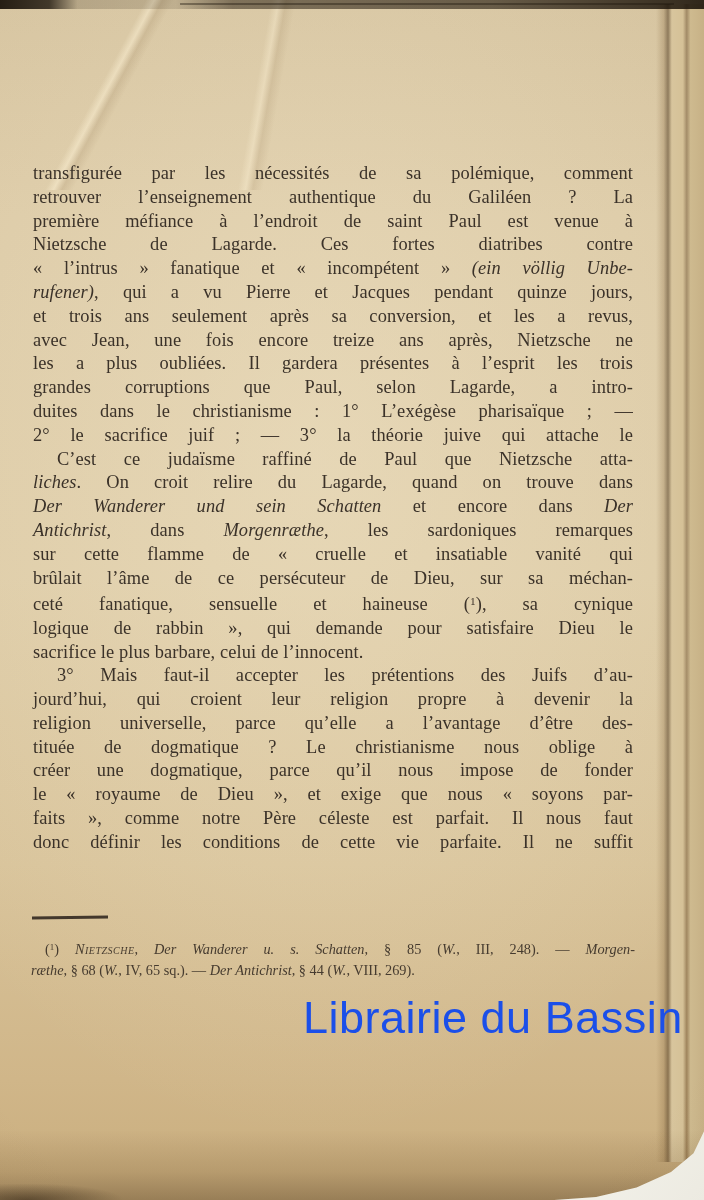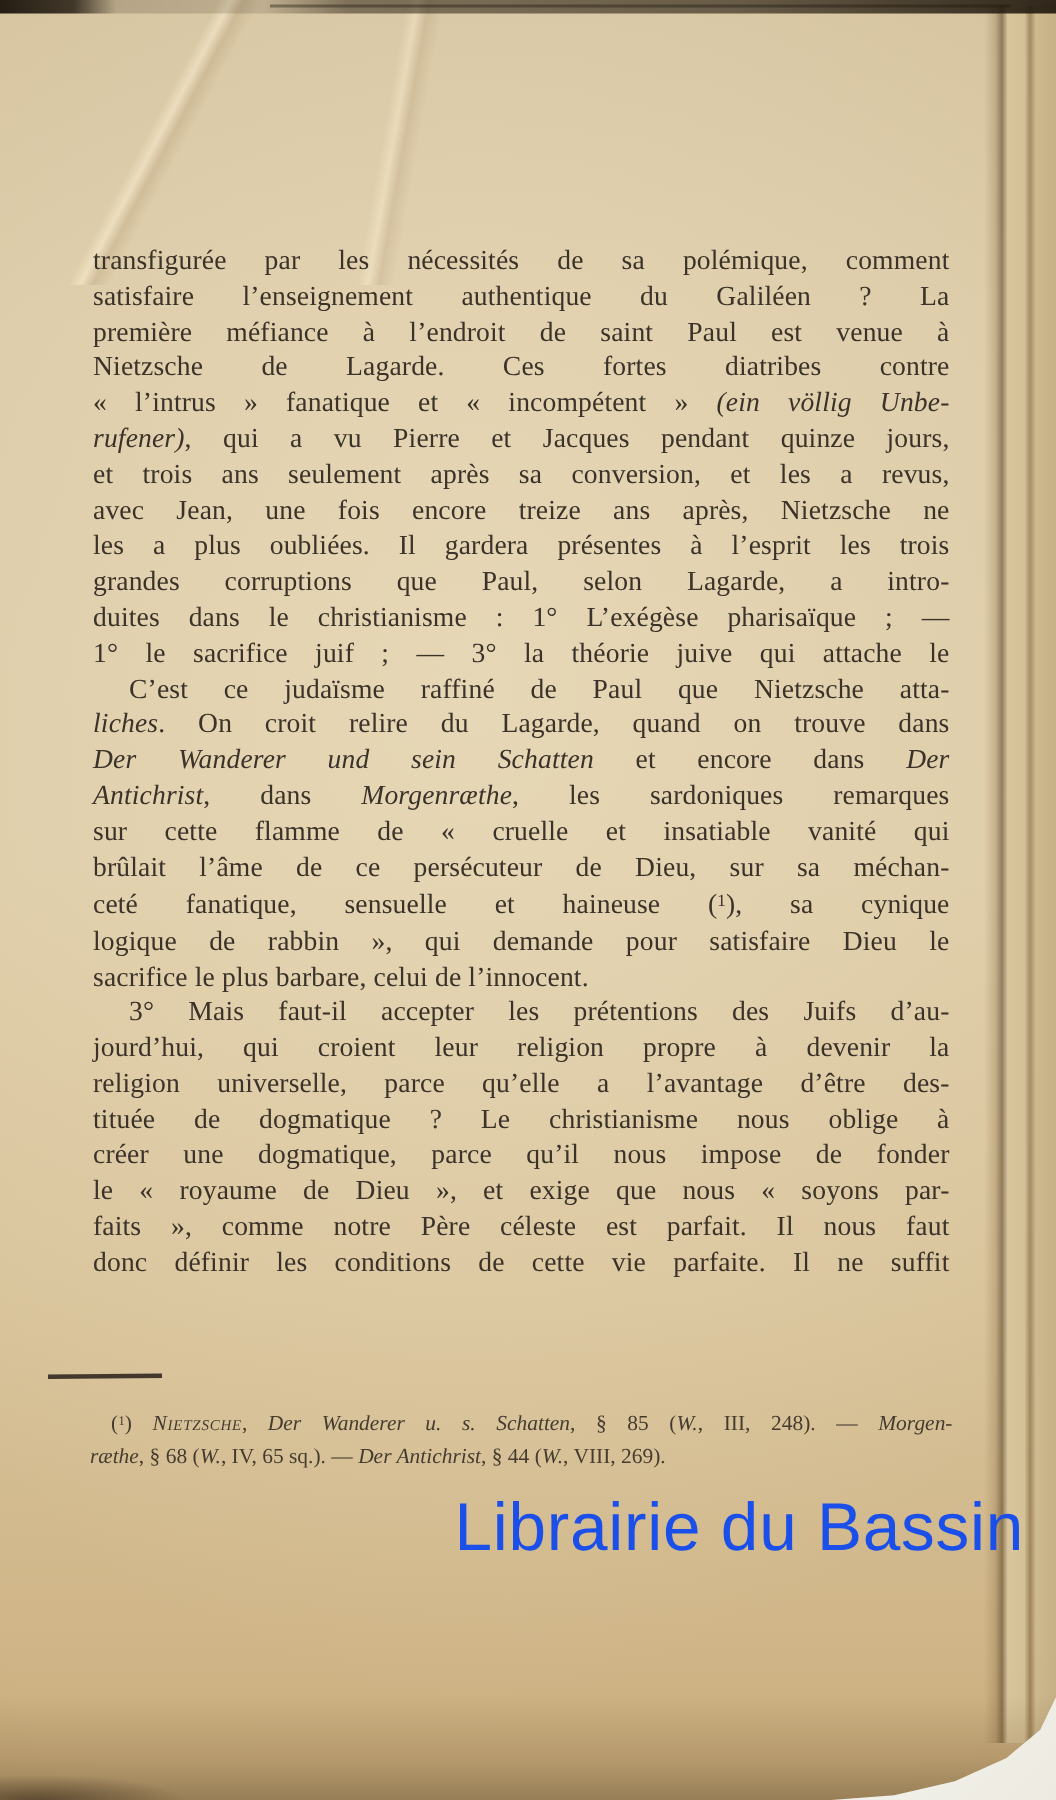--- a/index.html
+++ b/index.html
@@ -39,21 +39,21 @@
   .corner-white{position:absolute;right:0;bottom:0;width:150px;height:78px;background:#f1f0e8;
     clip-path:polygon(100% 12%,93% 40%,78% 64%,55% 84%,28% 96%,0% 100%,100% 100%);}
   .vignette{position:absolute;inset:0;pointer-events:none;
     background:radial-gradient(135% 118% at 48% 42%, rgba(0,0,0,0) 55%, rgba(118,90,54,0.16) 85%, rgba(92,68,38,0.28) 100%);}
   
   .content{position:absolute;inset:0;color:#3b3229;}
   .header{position:absolute;top:116px;left:33px;width:600px;height:26px;font-size:17.5px;color:#3a3127;}
   .header-title{position:absolute;left:92px;letter-spacing:9px;word-spacing:13px;white-space:nowrap;}
   .header-num{position:absolute;left:459px;letter-spacing:2px;}
   .body-text{position:absolute;top:162px;left:33px;width:600px;font-size:18.4px;line-height:23.8px;letter-spacing:0.1px;}
-  .line{text-align:justify;text-align-last:justify;white-space:normal;margin-left:29px;}
+  .line{text-align:justify;text-align-last:justify;white-space:normal;}
   .line.last{text-align-last:left;}
   .line.indent{text-indent:24px;}
   .it{font-style:italic;}
   .sc{font-variant:small-caps;letter-spacing:0.5px;font-style:italic;}
   .sup{font-size:0.62em;vertical-align:0.4em;}
   .foot-rule{position:absolute;left:32px;top:916px;width:76px;height:2.5px;background:#43382c;transform:rotate(-0.6deg);}
   .footnote{position:absolute;top:937px;left:31px;width:604px;font-size:14.3px;line-height:21.5px;color:#463b2f;}
   .footnote .line.indent{text-indent:14px;}
   .watermark{position:absolute;left:303px;top:992px;
     font-family:"Liberation Sans","DejaVu Sans",sans-serif;
@@ -70,31 +70,31 @@
   <div class="bottom-shadow"></div>
   <div class="bottom-left-dark"></div>
   <div class="corner-white"></div>
   <div class="vignette"></div>
 
   <div class="content">
 
     <div class="body-text" id="body-text">
         <div class="para">
           <div class="line"><span>transfigurée par les nécessités de sa polémique, comment</span></div>
-          <div class="line"><span>satisfaire l’enseignement authentique du Galiléen ? La</span></div>
+          <div class="line"><span>retrouver l’enseignement authentique du Galiléen ? La</span></div>
           <div class="line"><span>première méfiance à l’endroit de saint Paul est venue à</span></div>
           <div class="line"><span>Nietzsche de Lagarde. Ces fortes diatribes contre</span></div>
           <div class="line"><span>« l’intrus » fanatique et « incompétent » </span><span class="it">(ein völlig Unbe-</span></div>
           <div class="line"><span class="it">rufener)</span><span>, qui a vu Pierre et Jacques pendant quinze jours,</span></div>
           <div class="line"><span>et trois ans seulement après sa conversion, et les a revus,</span></div>
           <div class="line"><span>avec Jean, une fois encore treize ans après, Nietzsche ne</span></div>
           <div class="line"><span>les a plus oubliées. Il gardera présentes à l’esprit les trois</span></div>
           <div class="line"><span>grandes corruptions que Paul, selon Lagarde, a intro-</span></div>
           <div class="line"><span>duites dans le christianisme : 1° L’exégèse pharisaïque ; —</span></div>
-          <div class="line"><span>1° le sacrifice juif ; — 3° la théorie juive qui attache le</span></div>
+          <div class="line"><span>2° le sacrifice juif ; — 3° la théorie juive qui attache le</span></div>
         </div>
         <div class="para">
           <div class="line indent"><span>C’est ce judaïsme raffiné de Paul que Nietzsche atta-</span></div>
           <div class="line"><span class="it">liches</span><span>. On croit relire du Lagarde, quand on trouve dans</span></div>
           <div class="line"><span class="it">Der Wanderer und sein Schatten</span><span> et encore dans </span><span class="it">Der</span></div>
           <div class="line"><span class="it">Antichrist</span><span>, dans </span><span class="it">Morgenræthe</span><span>, les sardoniques remarques</span></div>
           <div class="line"><span>sur cette flamme de « cruelle et insatiable vanité qui</span></div>
           <div class="line"><span>brûlait l’âme de ce persécuteur de Dieu, sur sa méchan-</span></div>
           <div class="line"><span>ceté fanatique, sensuelle et haineuse (</span><span class="sup">1</span><span>), sa cynique</span></div>
           <div class="line"><span>logique de rabbin », qui demande pour satisfaire Dieu le</span></div>

